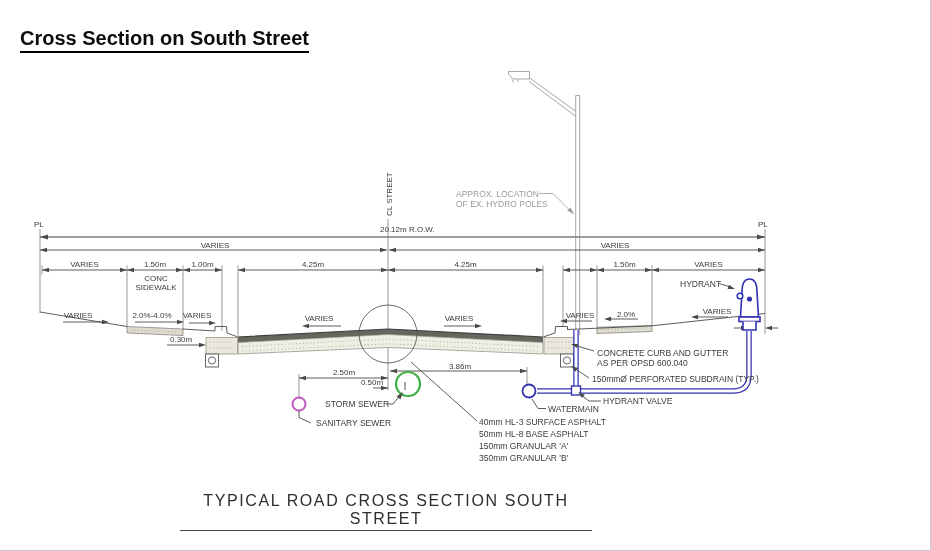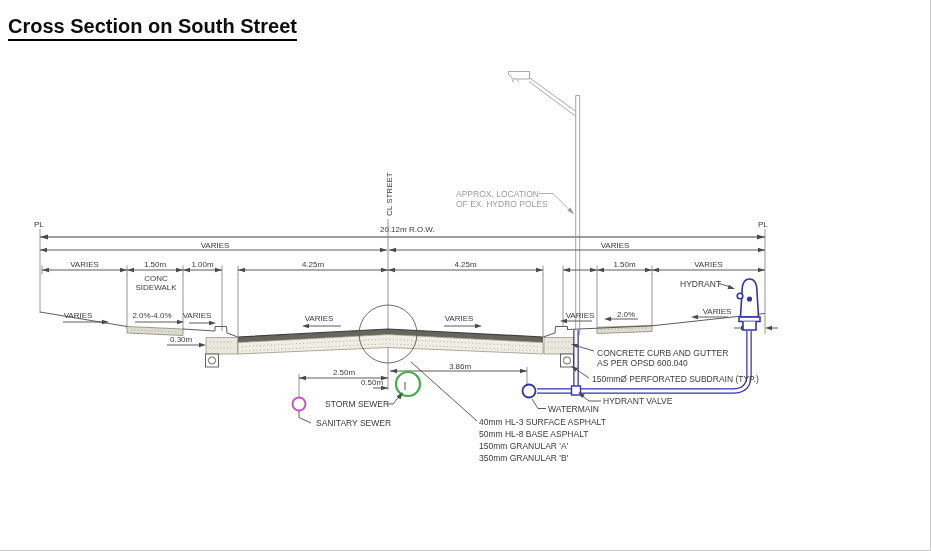--- a/index.html
+++ b/index.html
@@ -1,19 +1,19 @@
 <!DOCTYPE html>
 <html><head>
 <meta charset="utf-8">
 <style>
   html,body{margin:0;padding:0;background:#fff;}
   .stage{position:relative;width:930px;height:550px;background:#fff;overflow:hidden;
          border-right:1px solid #c9c9c9;border-bottom:1px solid #c9c9c9;
          font-family:"Liberation Sans",sans-serif;}
-  .title{position:absolute;left:8px;top:4px;margin:0;}
+  .title{position:absolute;left:8px;top:4px;margin:12px;}
   .title span{display:inline-block;font-size:20px;font-weight:bold;color:#0d0d0d;
               border-bottom:2.5px solid #000;padding-bottom:1px;}
   .caption{position:absolute;left:180px;top:492px;width:412px;text-align:center;}
   .caption span{display:inline-block;font-size:16px;letter-spacing:1.6px;color:#2e2e2e;
                 border-bottom:1.5px solid #444;padding-bottom:2px;}
   svg{position:absolute;left:0;top:0;}
   text{font-family:"Liberation Sans",sans-serif;fill:#3a3a3a;}
   .dim{font-size:8px;}
   .note{font-size:8.5px;}
   .gray{fill:#9b9b9b;}
@@ -226,13 +226,14 @@
       <path class="ln" d="M299,410.5 L299,417.5 L311,423"></path>
 
       <path class="ln" d="M411,362 L477,421"></path>
       <text class="note" x="479" y="425">40mm HL-3 SURFACE ASPHALT</text>
       <text class="note" x="479" y="437">50mm HL-8 BASE ASPHALT</text>
       <text class="note" x="479" y="449">150mm GRANULAR 'A'</text>
       <text class="note" x="479" y="461">350mm GRANULAR 'B'</text>
     </g>
   </svg>
 
+  <div class="caption"><span>TYPICAL ROAD CROSS SECTION SOUTH STREET</span></div>
 </div>
 
 </body></html>

